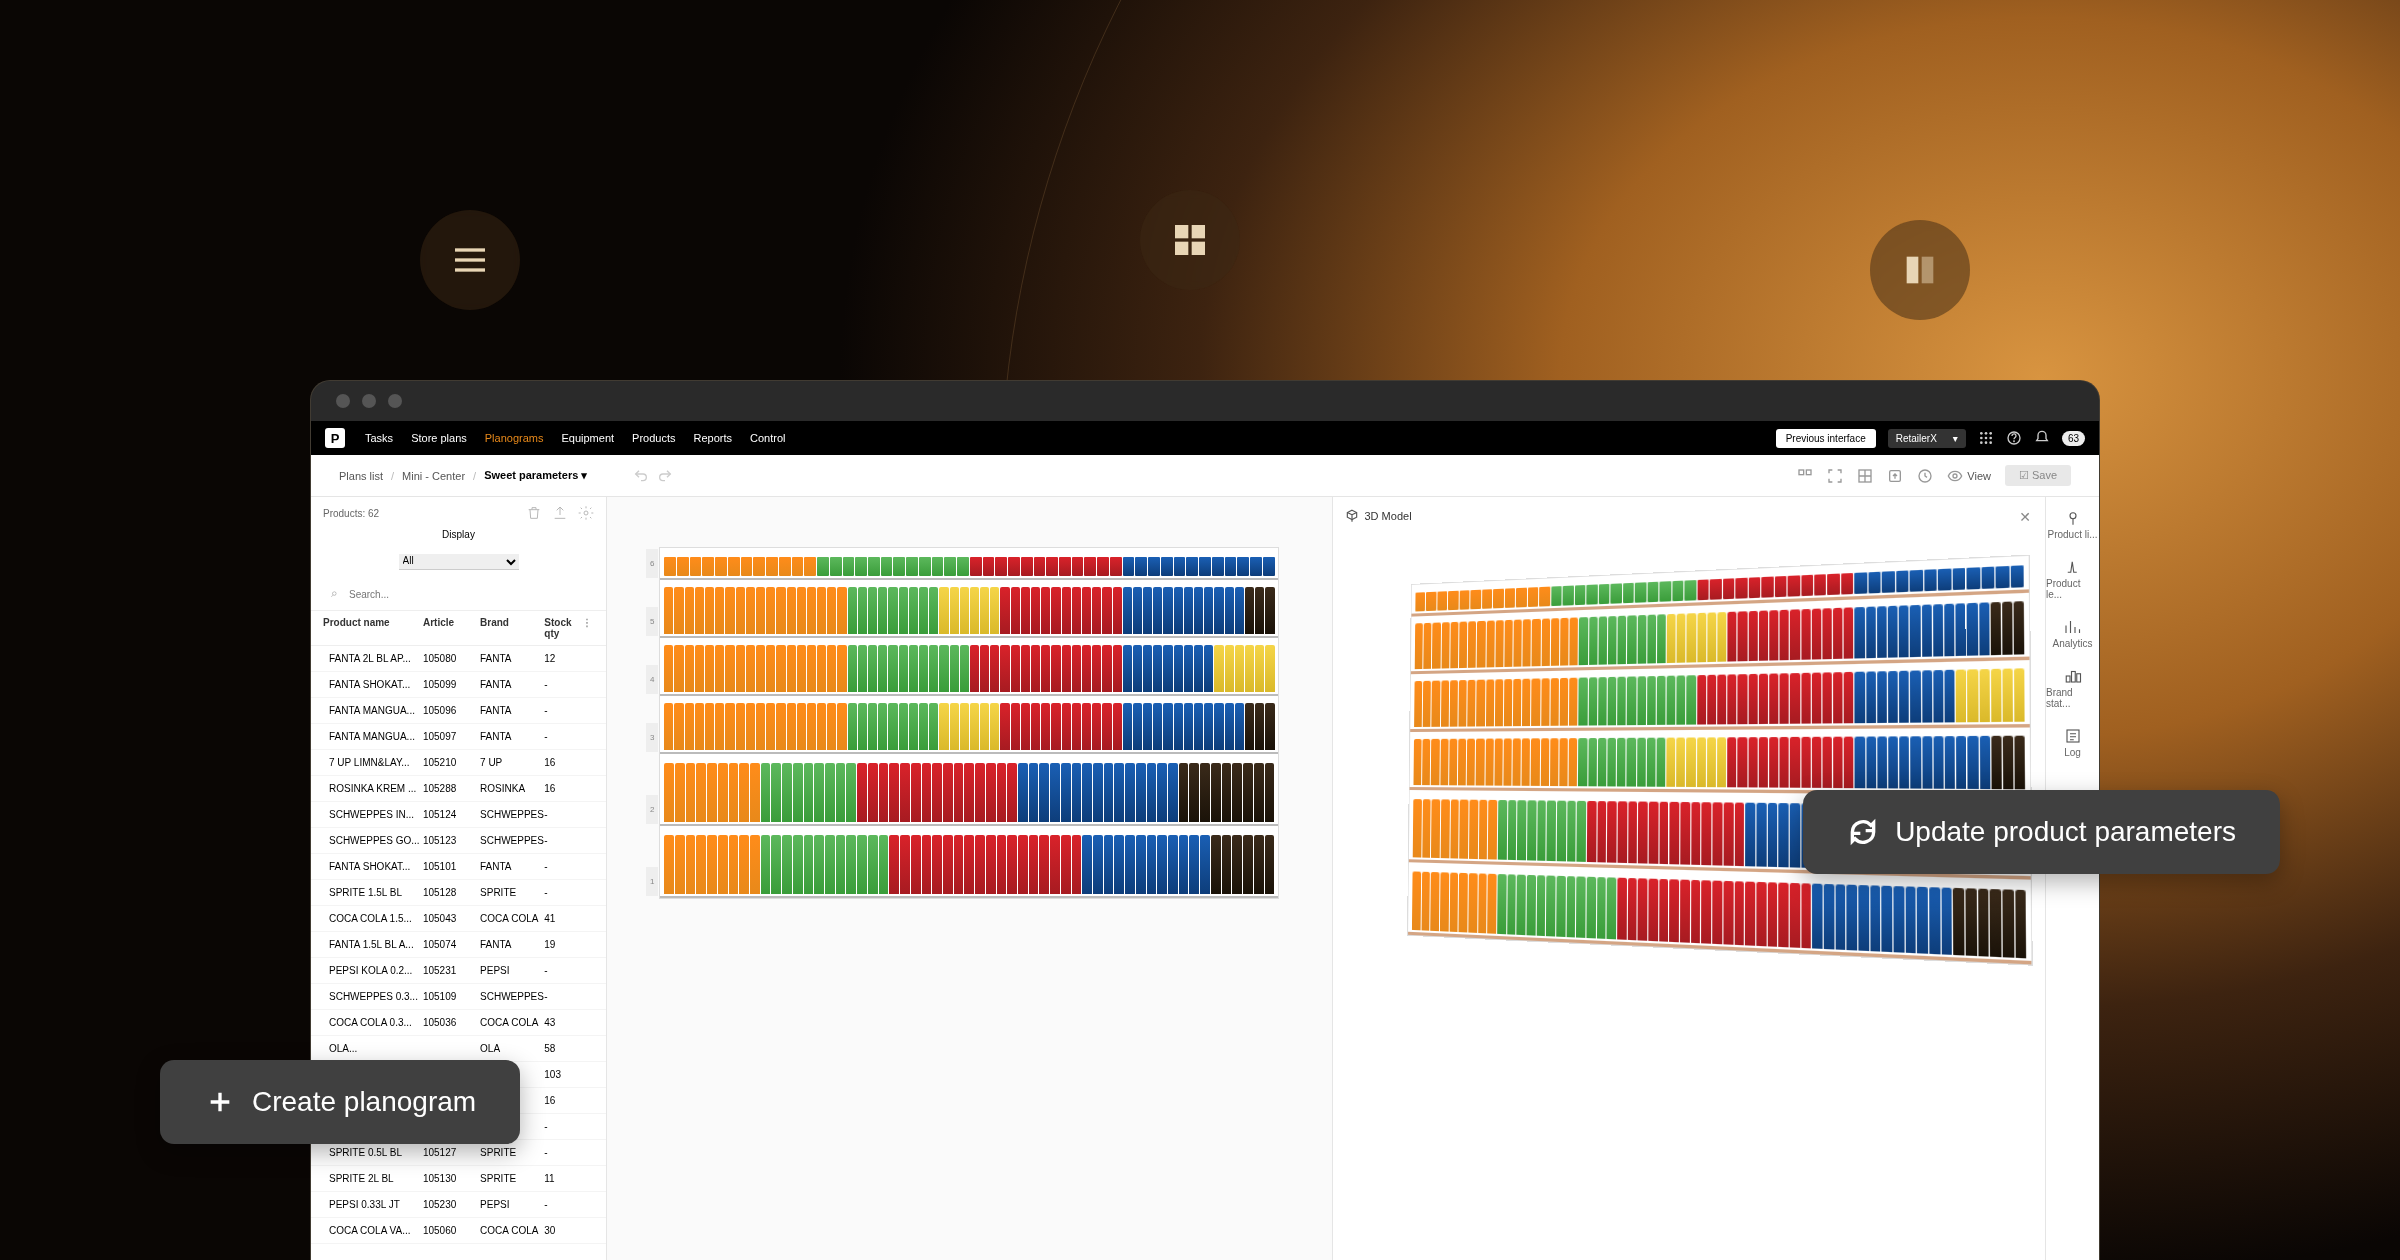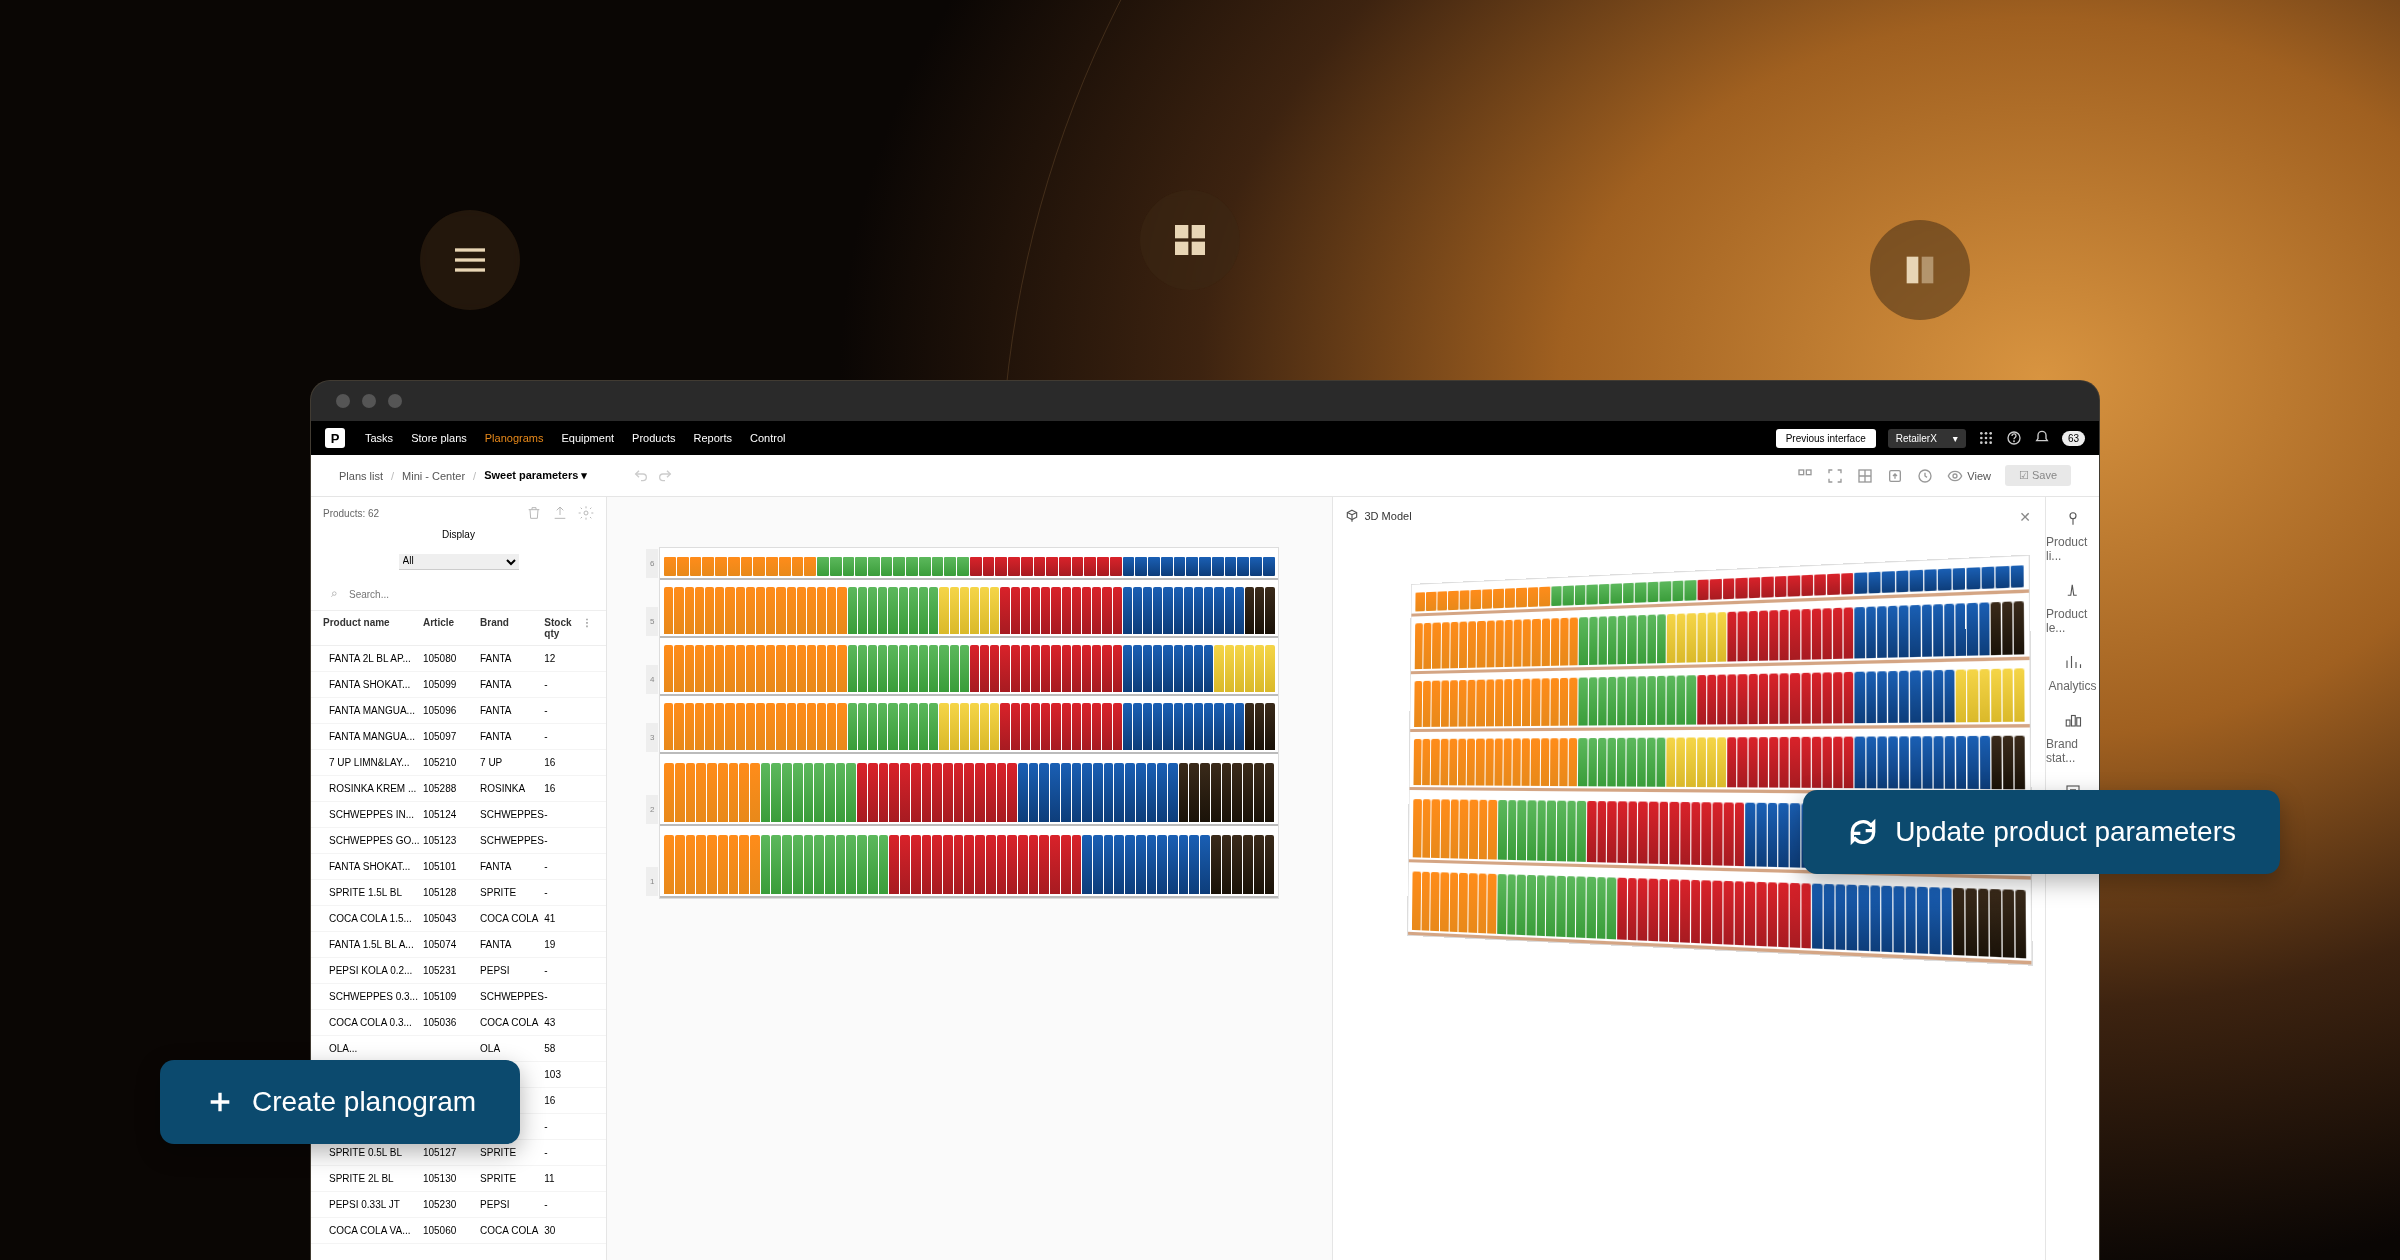--- a/index.html
+++ b/index.html
@@ -296,30 +296,30 @@
   display: flex;
   flex-direction: column;
   align-items: center;
   padding-top: 12px;
   gap: 18px;
 }
 .rail-item {
   display: flex;
   flex-direction: column;
   align-items: center;
-  font-size: 12px;
+  font-size: 10px;
   color: #666;
-  gap: 8px;
+  gap: 2px;
 }
 .rail-item svg { width: 18px; height: 18px; stroke: #555; fill: none; stroke-width: 1.5; }
 
 
 .pill {
   position: absolute;
-  background: #0c4a6e;
+  background: #404040;
   color: #fff;
   font-size: 28px;
   font-weight: 500;
   padding: 26px 44px;
   border-radius: 14px;
   display: flex;
   align-items: center;
   gap: 16px;
   box-shadow: 0 8px 24px rgba(0,0,0,0.3);
 }

